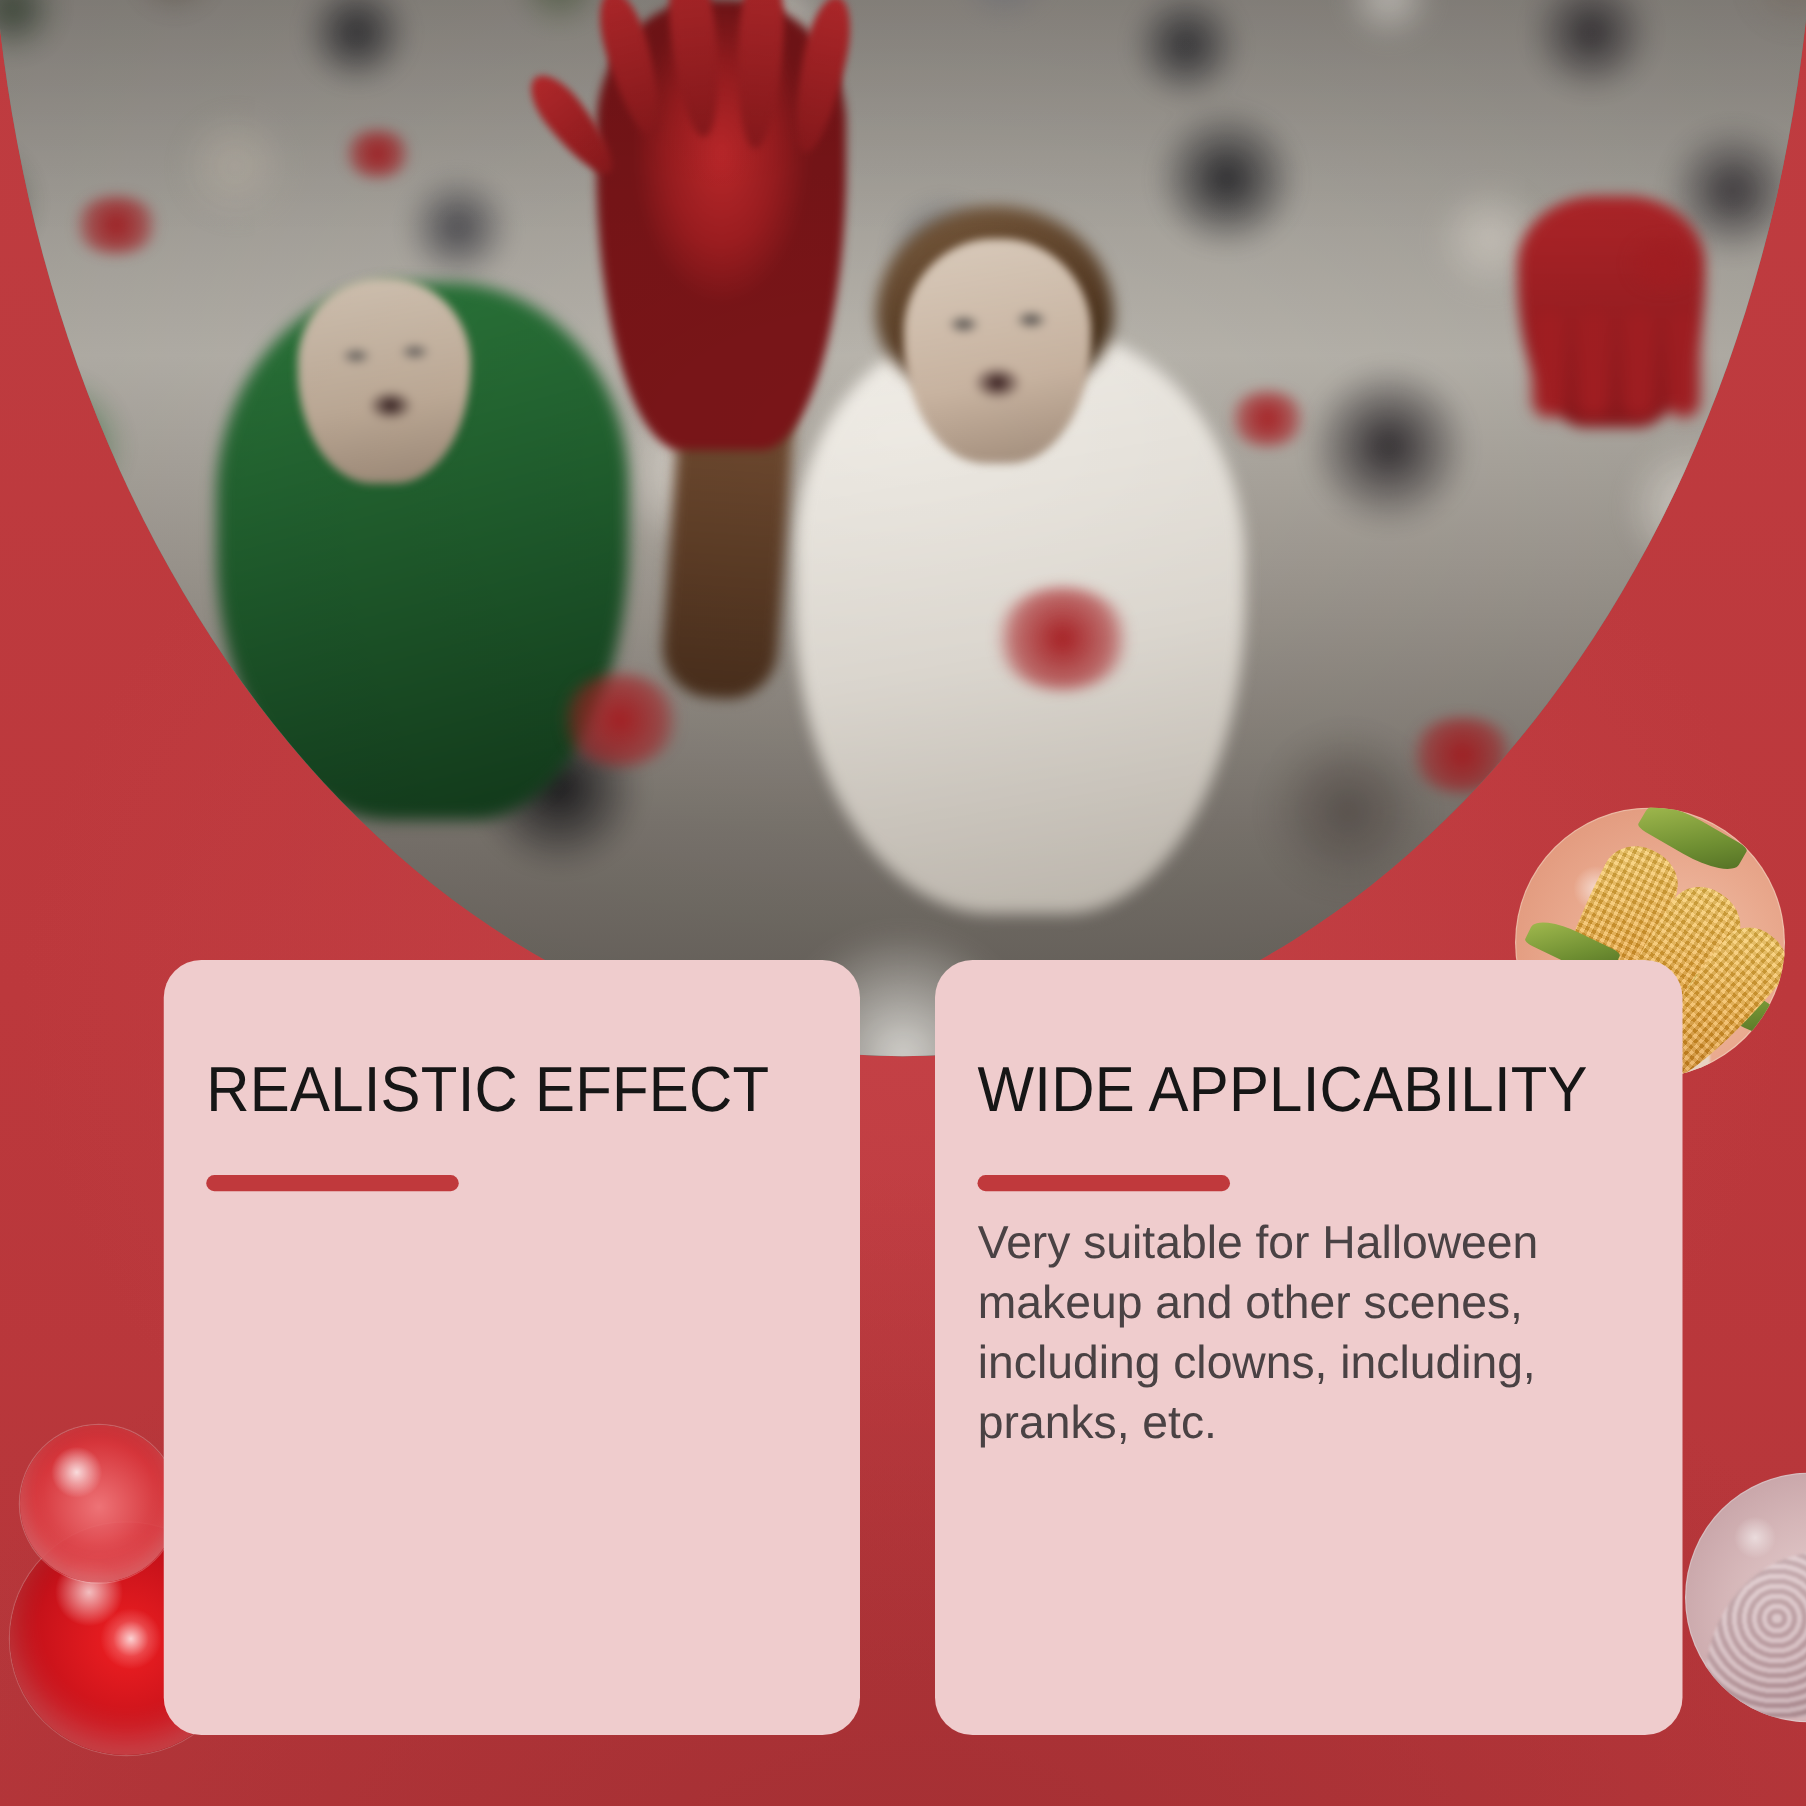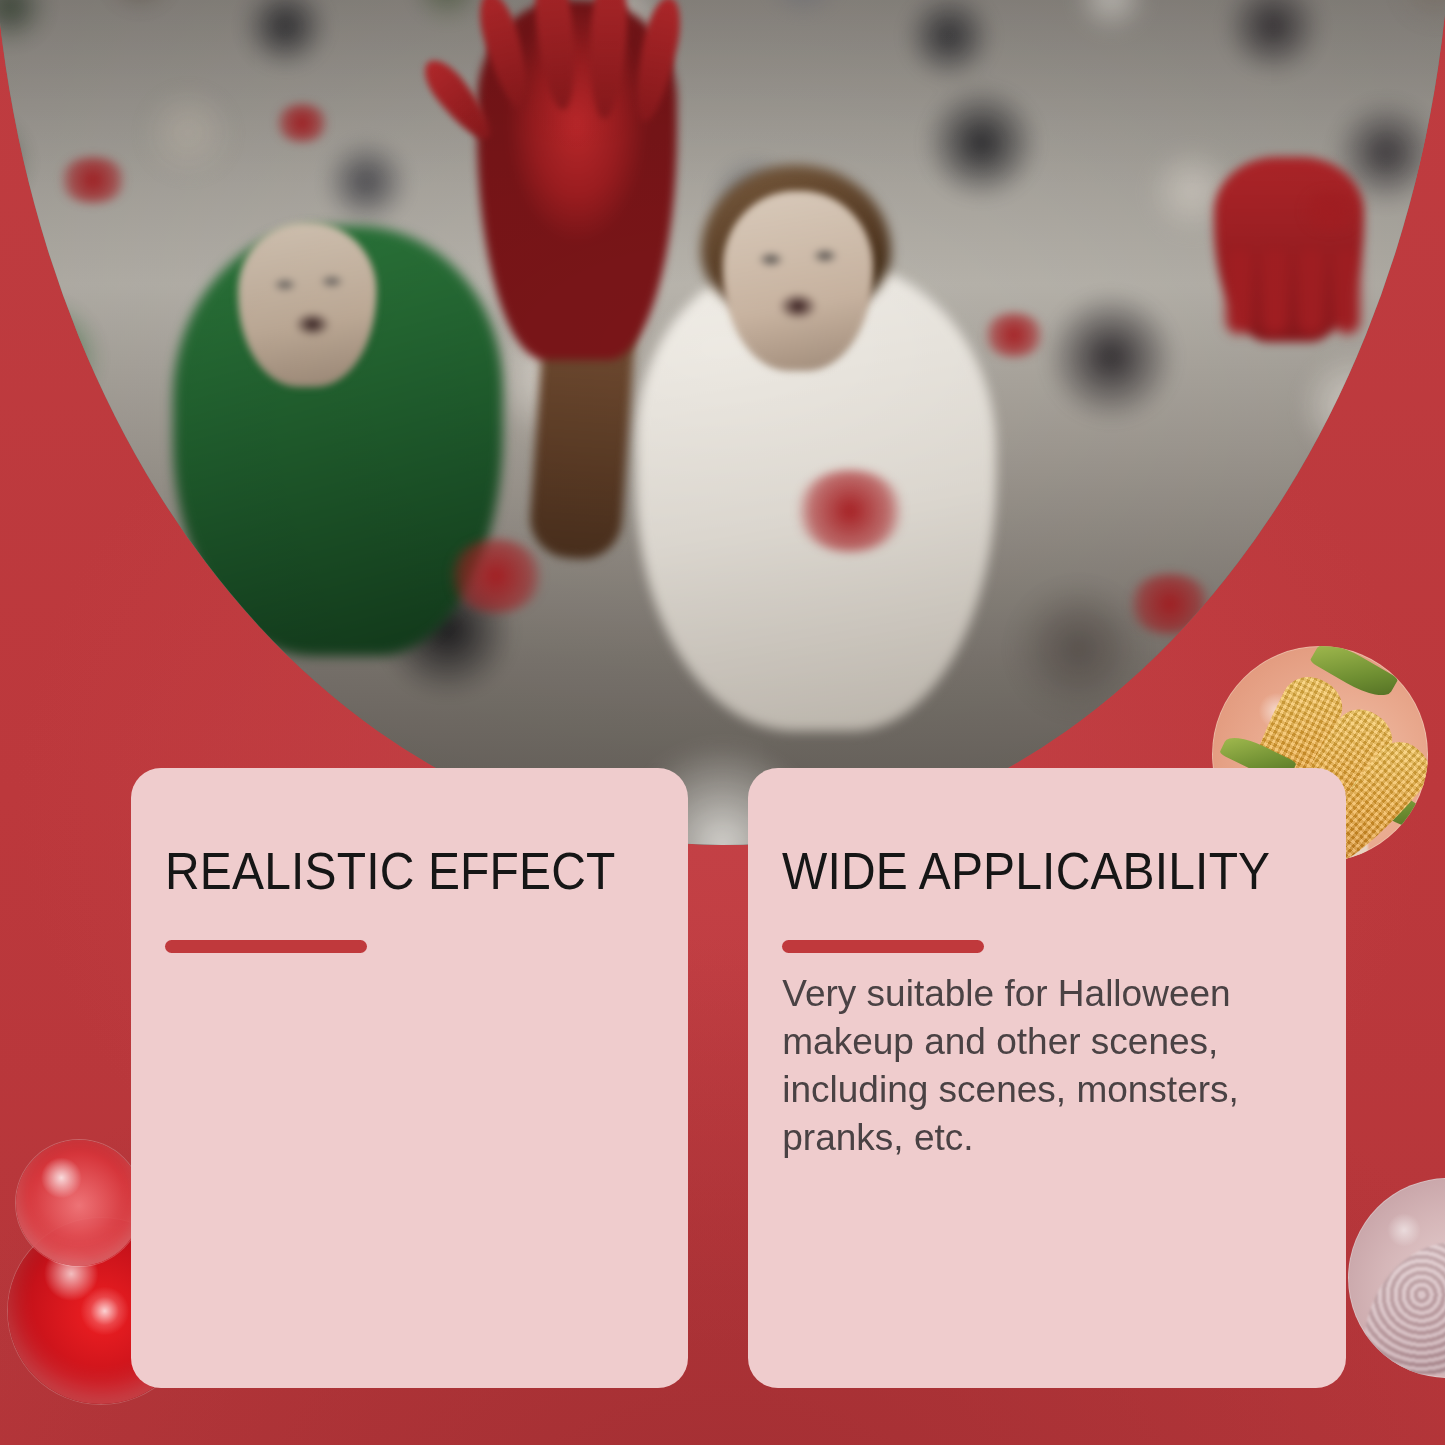--- a/index.html
+++ b/index.html
@@ -405,18 +405,18 @@
   <div class="cards">
 
     <div class="card">
       <h2 class="card-title">REALISTIC EFFECT</h2>
       <div class="card-rule"></div>
     </div>
 
     <div class="card">
       <h2 class="card-title">WIDE APPLICABILITY</h2>
       <div class="card-rule"></div>
-      <p class="card-body">Very suitable for Halloween makeup and other scenes, including scenes, monsters, pranks, etc.</p>
+      <p class="card-body">Very suitable for Halloween makeup and other scenes, including clowns, including, pranks, etc.</p>
     </div>
 
   </div>
 
 </div>
 
 </body></html>

